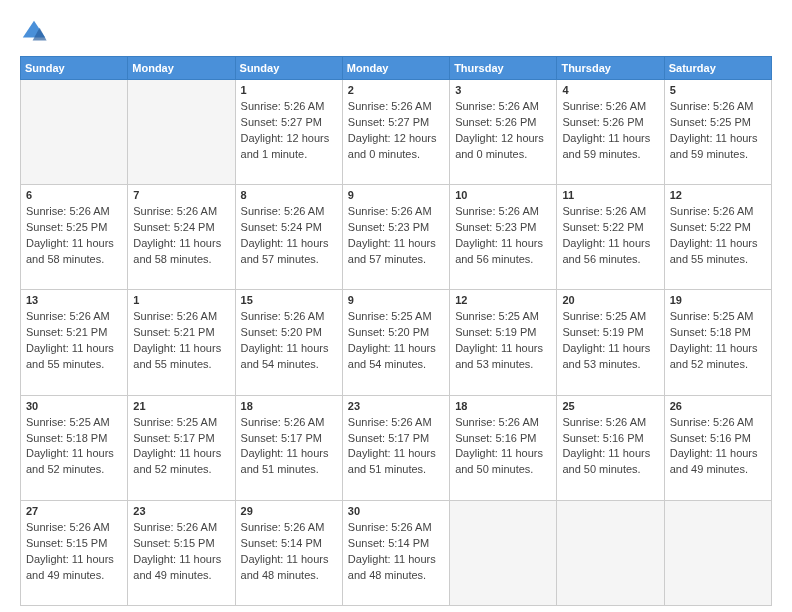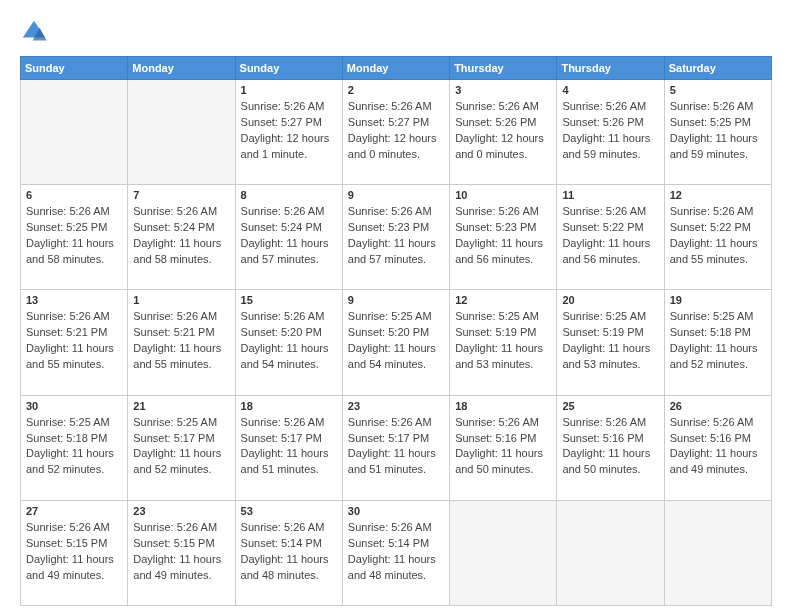--- a/index.html
+++ b/index.html
@@ -328,21 +328,21 @@
 and 49 minutes.</div>
           </td>
           <td>
             <span class="day-number">23</span>
             <div class="day-info" style="white-space: pre-line;">Sunrise: 5:26 AM
 Sunset: 5:15 PM
 Daylight: 11 hours
 and 49 minutes.</div>
           </td>
           <td>
-            <span class="day-number">53</span>
+            <span class="day-number">29</span>
             <div class="day-info" style="white-space: pre-line;">Sunrise: 5:26 AM
 Sunset: 5:14 PM
 Daylight: 11 hours
 and 48 minutes.</div>
           </td>
           <td>
             <span class="day-number">30</span>
             <div class="day-info" style="white-space: pre-line;">Sunrise: 5:26 AM
 Sunset: 5:14 PM
 Daylight: 11 hours

